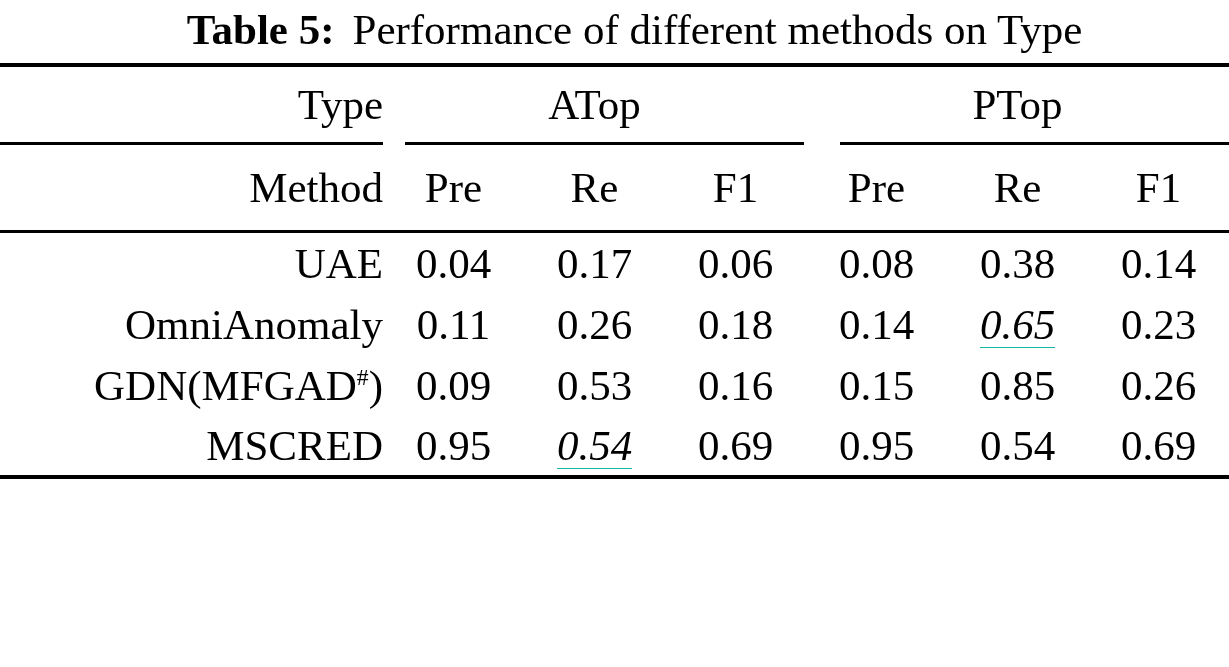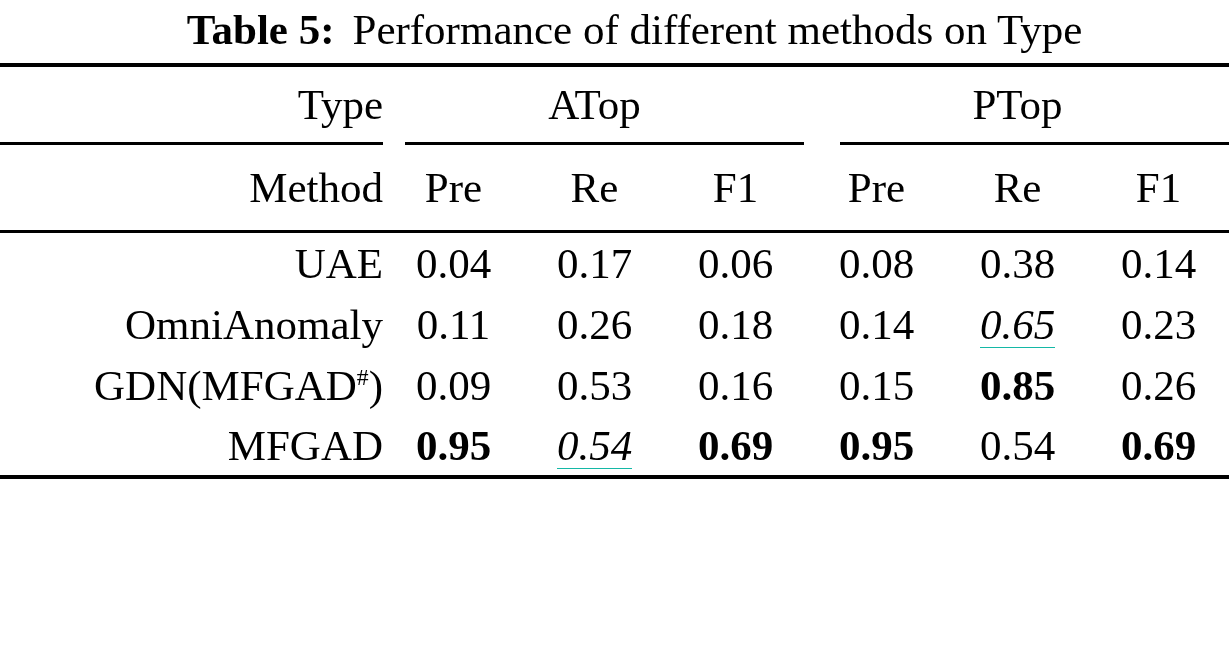--- a/index.html
+++ b/index.html
@@ -56,21 +56,21 @@
     height: 3px;
   }
   .rule {
     height: 3px;
     background: #000000;
   }
   .rule-type { margin-right: 0; }
   .rule-atop { margin-left: 22px; margin-right: 2px; }
   .rule-ptop { margin-left: 34px; margin-right: 0; }
   .rule-full { margin: 0; }
-  .b { font-weight: bold; }
+  .b { font-weight: normal; }
   .u {
     display: inline-block;
     line-height: 1.05;
     border-bottom: 1px solid #14b8a6;
     padding-bottom: 0;
     font-style: italic;
   }
   sup {
     font-size: 0.55em;
     line-height: 0;
@@ -147,21 +147,21 @@
       <tr class="data-row">
         <td class="left"><span>GDN(MFGAD</span><sup>#</sup><span>)</span></td>
         <td><span>0.09</span></td>
         <td><span>0.53</span></td>
         <td><span>0.16</span></td>
         <td><span>0.15</span></td>
         <td><span class="b">0.85</span></td>
         <td><span>0.26</span></td>
       </tr>
       <tr class="data-row">
-        <td class="left"><span>MFGAD</span></td>
+        <td class="left"><span>MSCRED</span></td>
         <td><span class="b">0.95</span></td>
         <td><span class="u">0.54</span></td>
         <td><span class="b">0.69</span></td>
         <td><span class="b">0.95</span></td>
         <td><span>0.54</span></td>
         <td><span class="b">0.69</span></td>
       </tr>
     </tbody>
 </table>
 

